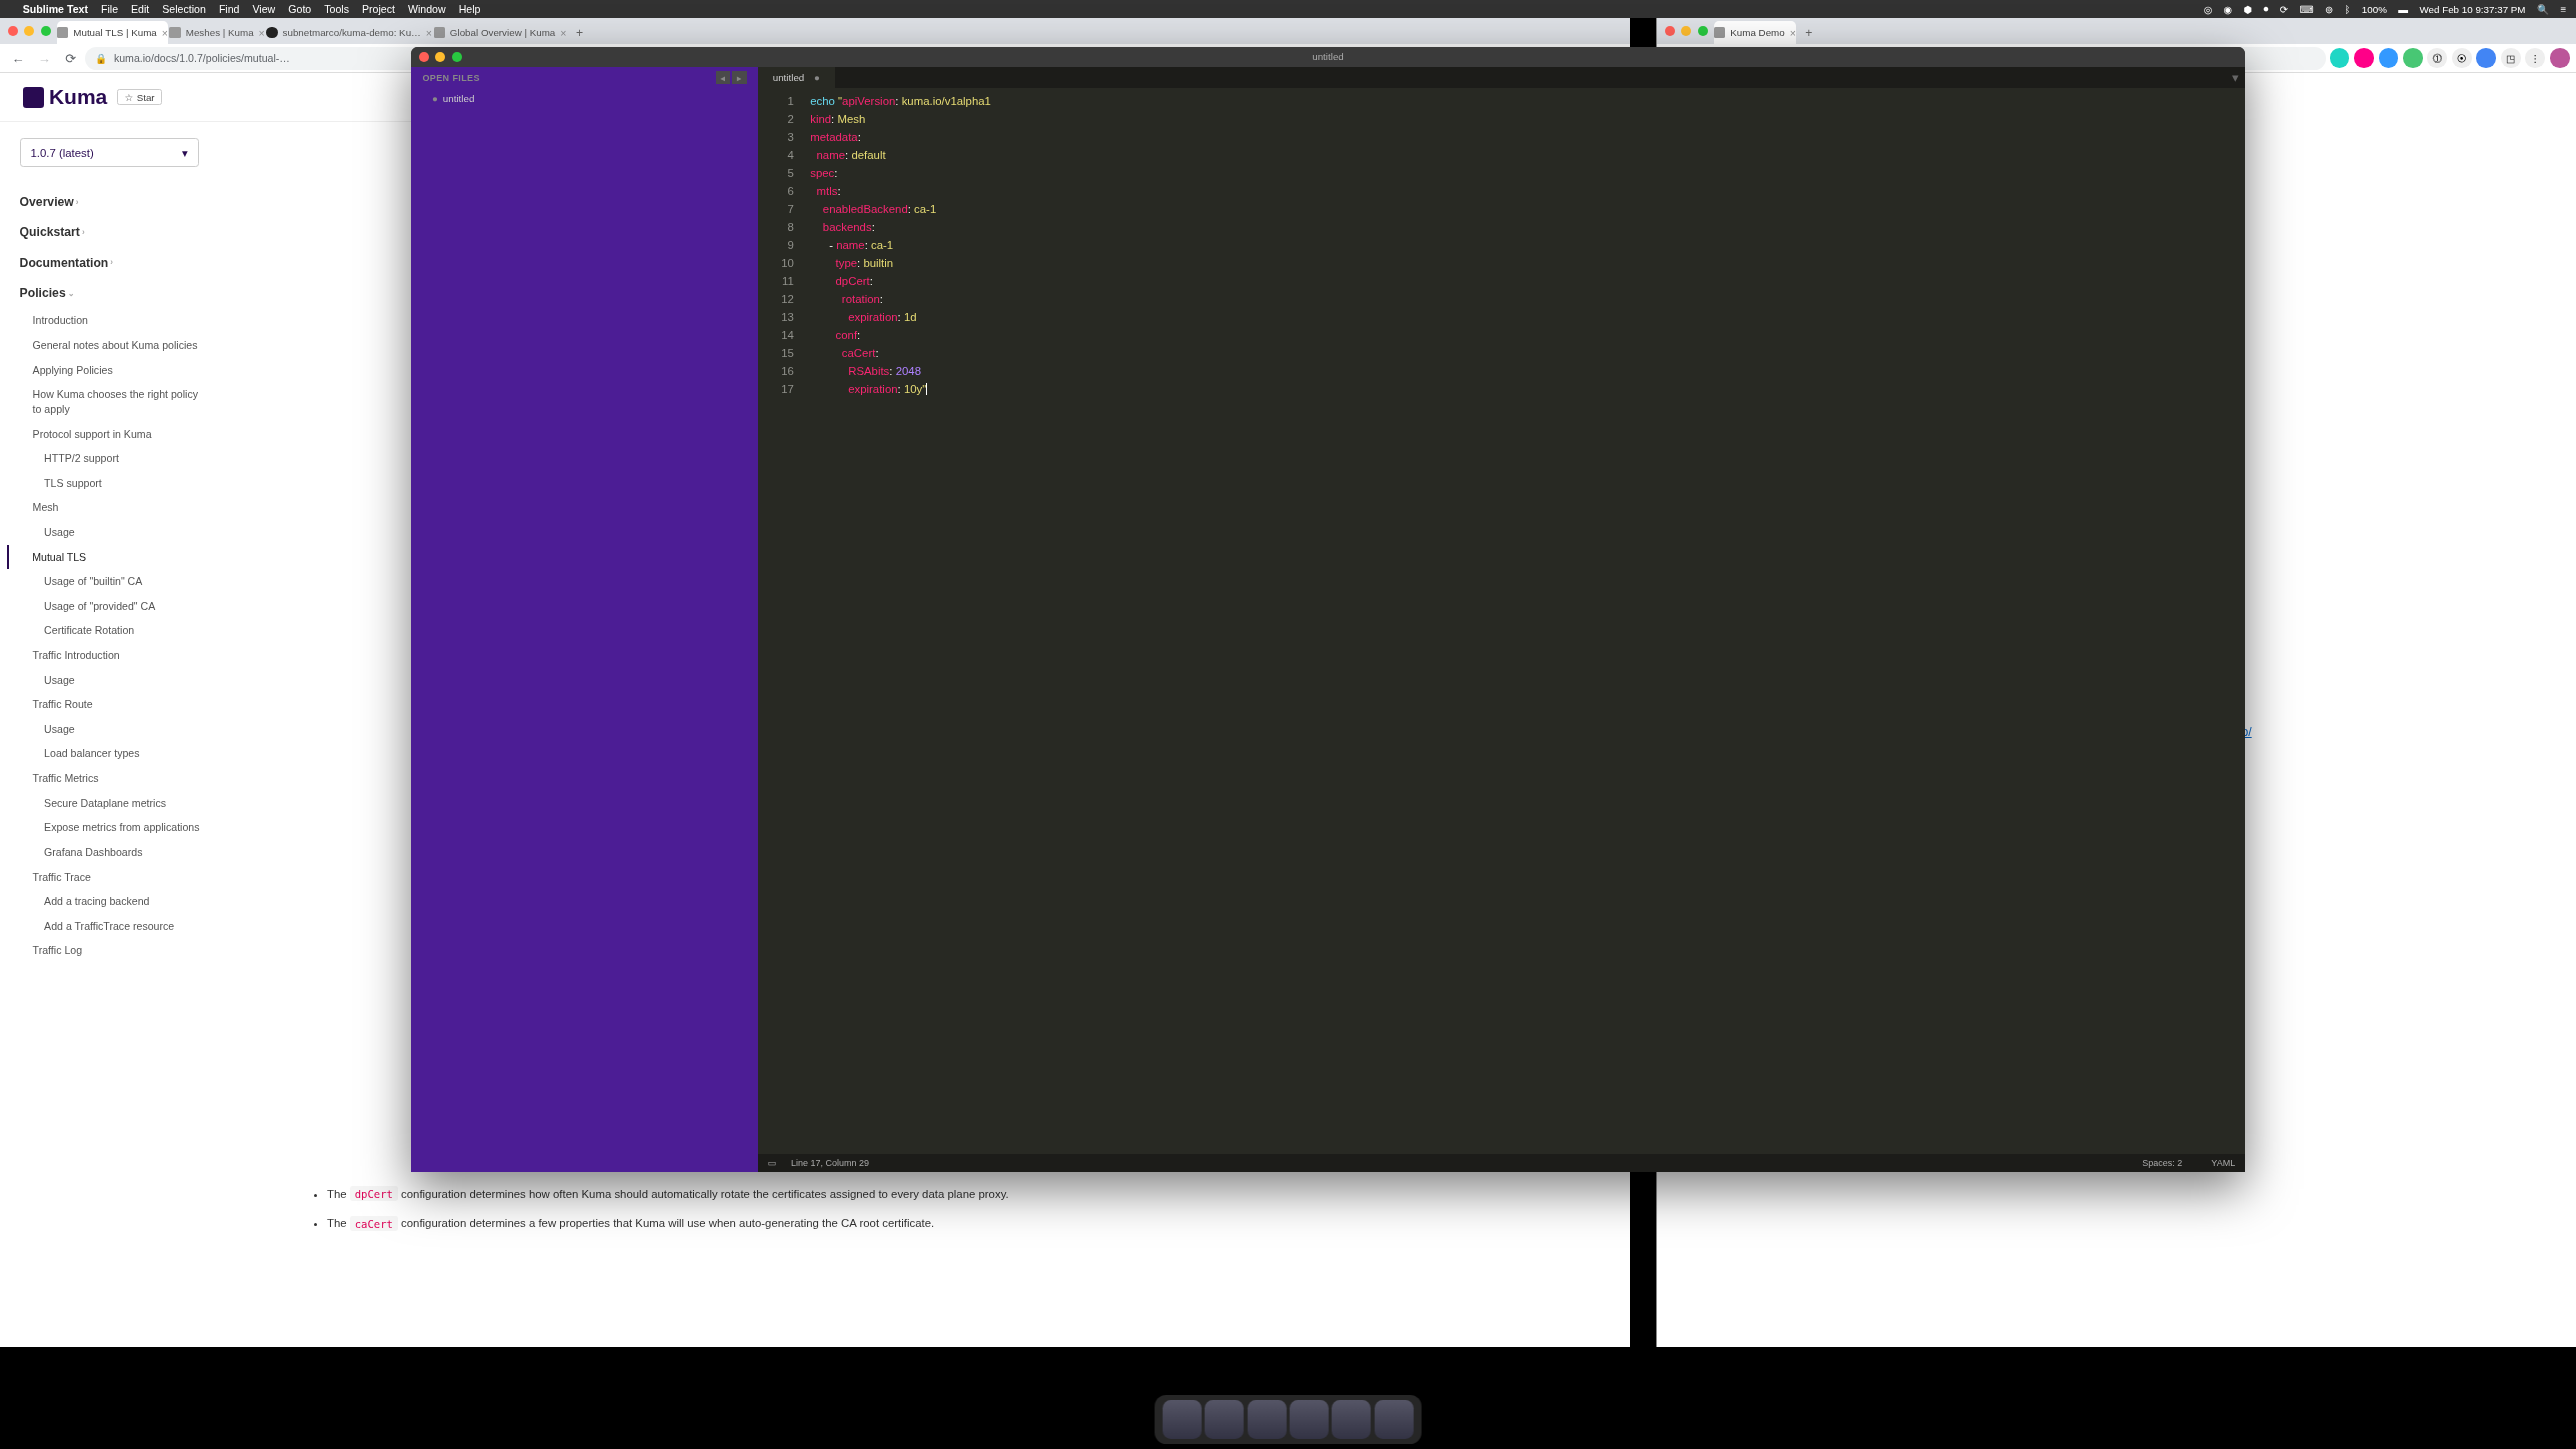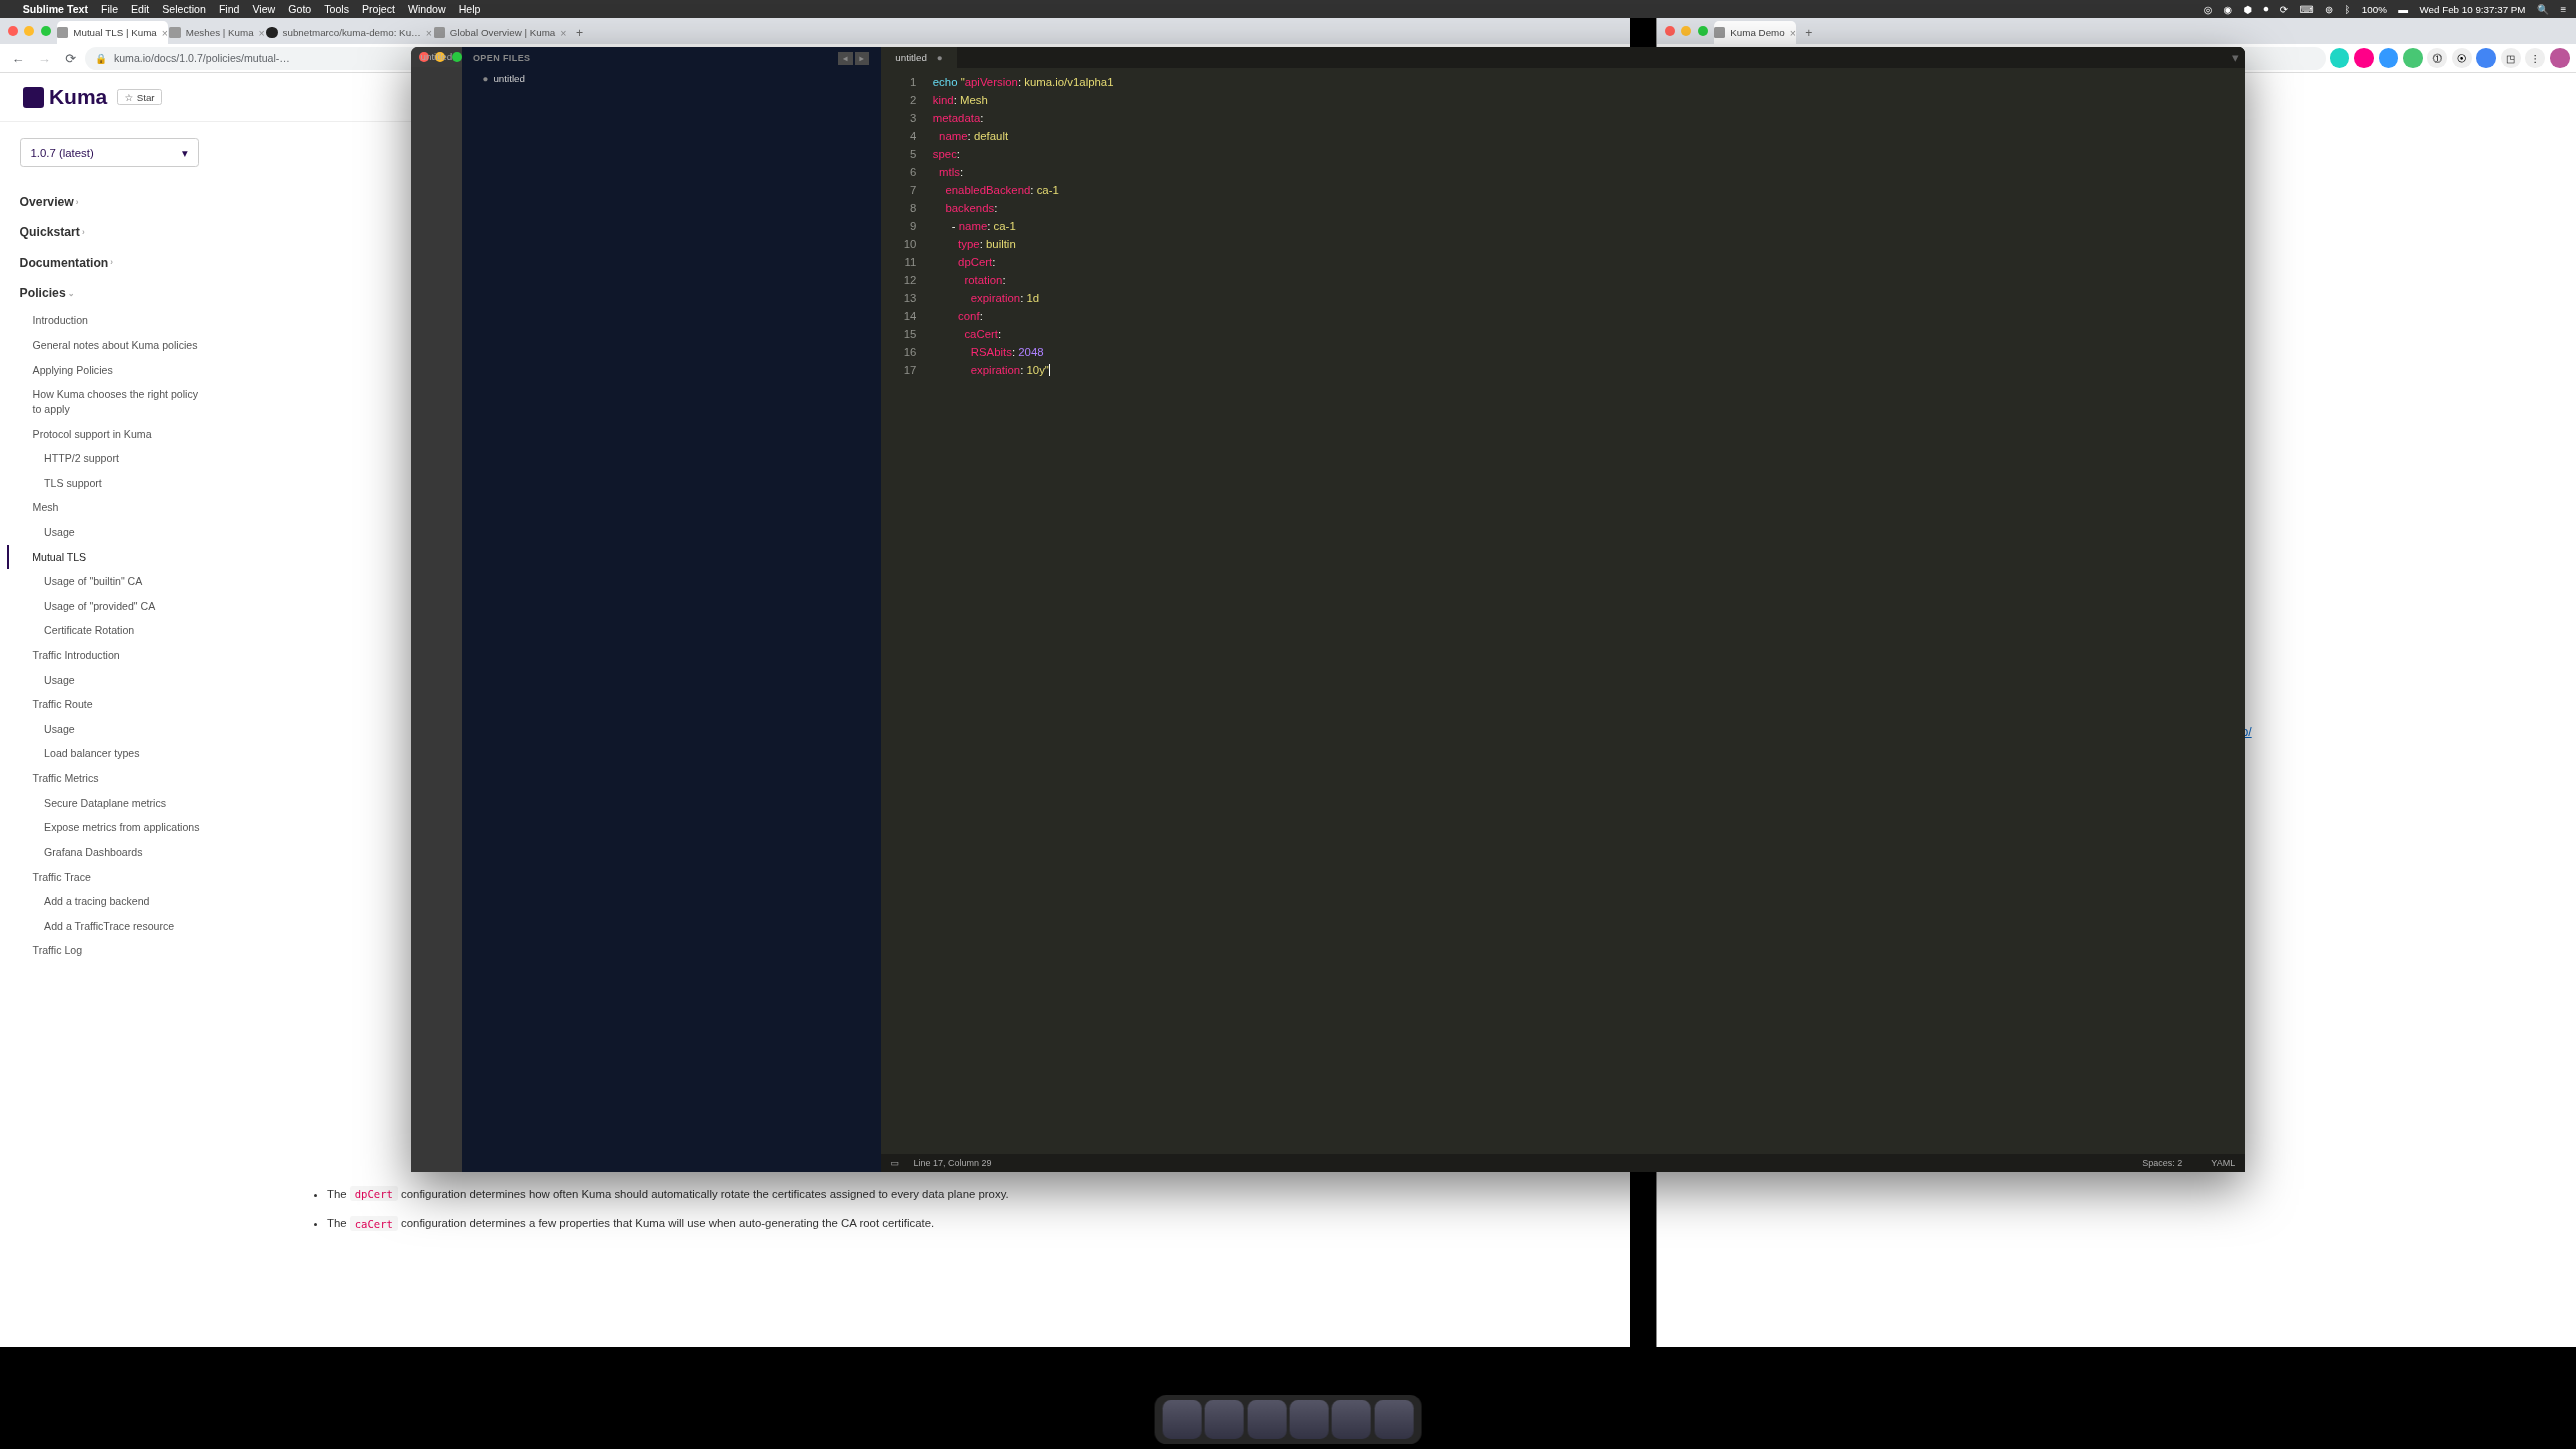--- a/index.html
+++ b/index.html
@@ -70,27 +70,27 @@
 .demo-counter { margin-top: 24.5px; }
 .demo-counter-label { font-size: 18px; color: #777; }
 .demo-counter-val { font-size: 37px; font-weight: 700; color: #222; font-family: monospace; }
 .demo-big { font-size: 34px; color: #333; margin-top: 41px; font-family: monospace; }
 .demo-footer { margin-top: 310px; text-align: center; font-size: 12.2px; color: #555; }
 .demo-gh { display: flex; gap: 8.2px; align-items: center; justify-content: center; margin-top: 13px; }
 .demo-gh a { color: #0066cc; text-decoration: underline; font-size: 12.2px; }
 .gh-icon { width: 21px; height: 21px; background: #222; border-radius: 50%; display: flex; align-items: center; justify-content: center; color: #fff; font-size: 14.7px; }
 
 
-.sublime { position: absolute; top: 47px; left: 411px; width: 1834px; height: 1125px; background: #383838; border-radius: 6.5px 6.5px 0 0; box-shadow: 0 16.3px 49px rgba(0,0,0,0.5); overflow: hidden; display: flex; }
+.sublime { position: absolute; top: 47px; left: 411px; width: 1834px; height: 1125px; background: #383838; border-radius: 6.5px 6.5px 0 0; box-shadow: 0 16.3px 49px rgba(0,0,0,0.5); overflow: hidden; display: flex; flex-direction: column; }
 .sublime-titlebar { height: 19.6px; background: #3a3a3a; display: flex; align-items: center; position: relative; }
 .sublime-titlebar .traffic-lights { position: static; margin-left: 8.2px; }
 .sublime-title { position: absolute; left: 50%; transform: translateX(-50%); font-size: 9.8px; color: #aaa; }
 
 .sublime-body { flex: 1; display: flex; background: #282923; }
-.sublime-sidebar { width: 419px; background: #0f172a; color: #aaa; font-size: 9.8px; }
+.sublime-sidebar { width: 347px; background: #4c1d95; color: #aaa; font-size: 9.8px; }
 .st-sidebar-header { padding: 4.9px 11.4px; font-size: 9px; color: #888; font-weight: 600; letter-spacing: 0.4px; display: flex; align-items: center; justify-content: space-between; }
 .st-nav-arrows { display: flex; gap: 1.6px; }
 .st-nav-arrow { width: 14.7px; height: 13px; background: #4a4a4a; display: flex; align-items: center; justify-content: center; font-size: 8.2px; }
 .st-file { padding: 3.3px 11.4px 3.3px 21px; font-size: 9.8px; color: #ccc; }
 .st-file .dot { color: #888; margin-right: 4.9px; }
 
 .sublime-main { flex: 1; display: flex; flex-direction: column; background: #282923; position: relative; }
 .st-tabs { height: 21px; background: #1c1c19; display: flex; align-items: stretch; }
 .st-tab { background: #282923; padding: 0 14.7px; font-size: 9.8px; color: #ccc; display: flex; align-items: center; gap: 9.8px; border-right: 0.8px solid #1c1c19; }
 .st-tab .mod { color: #888; }

